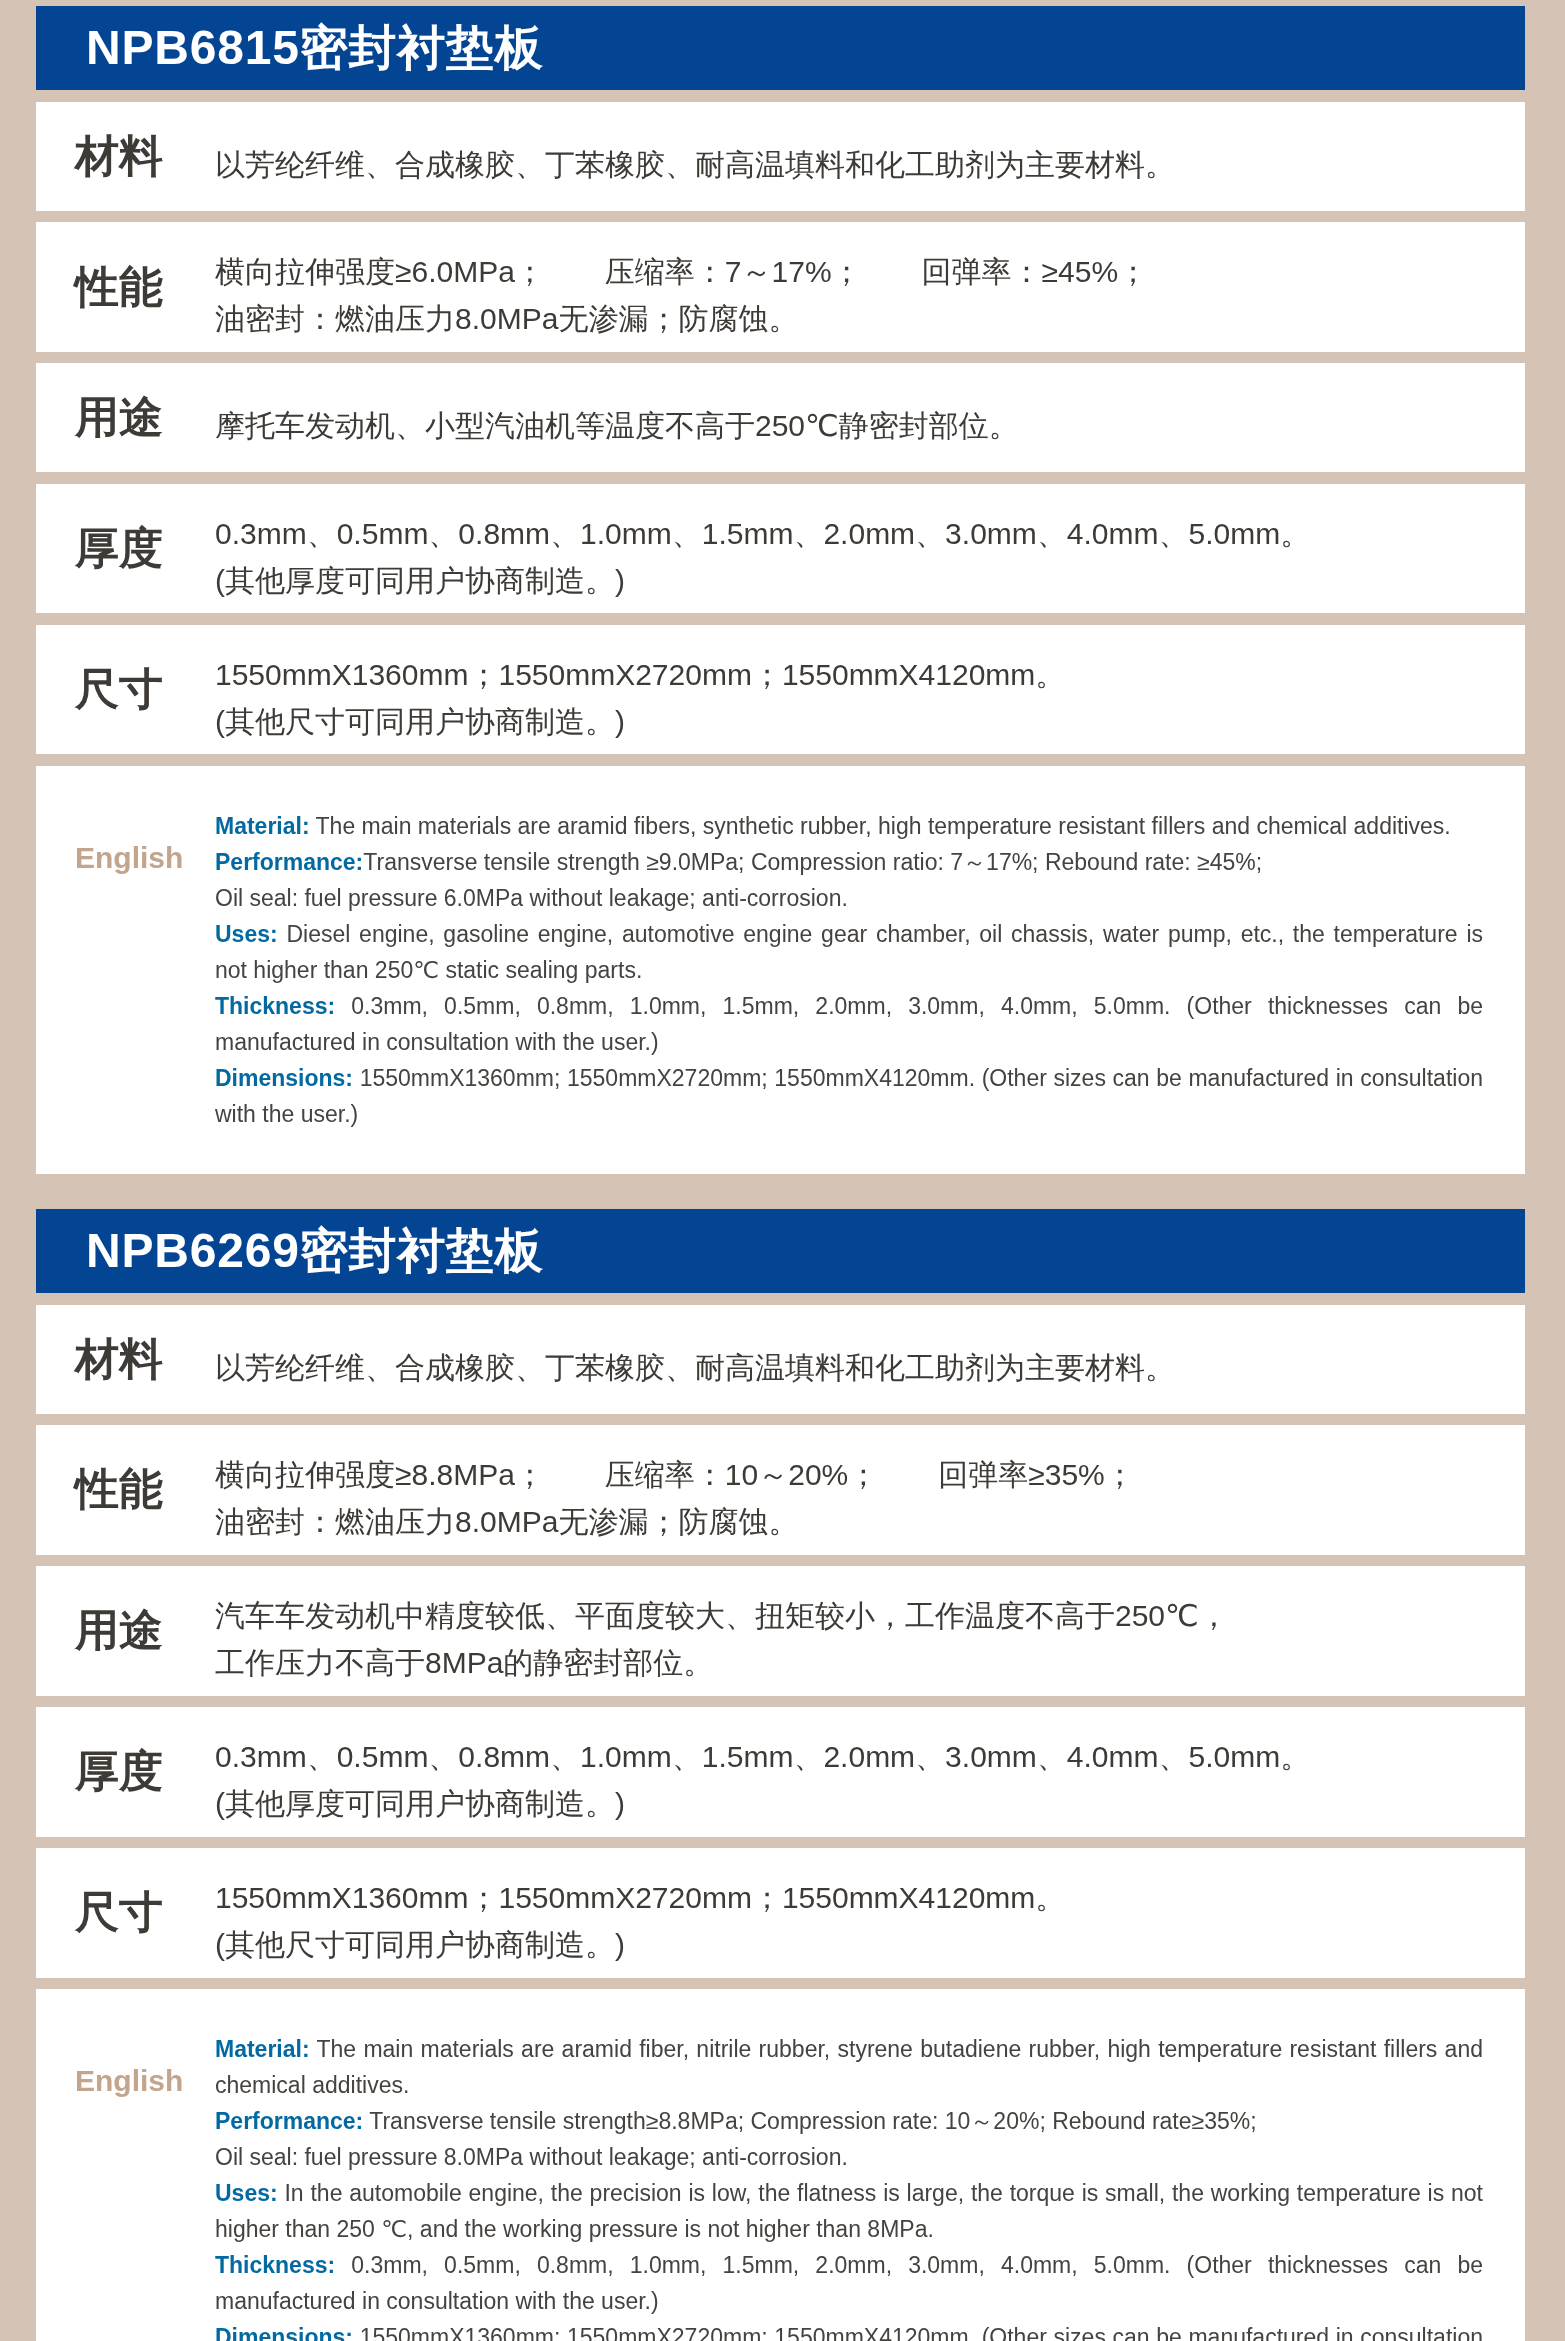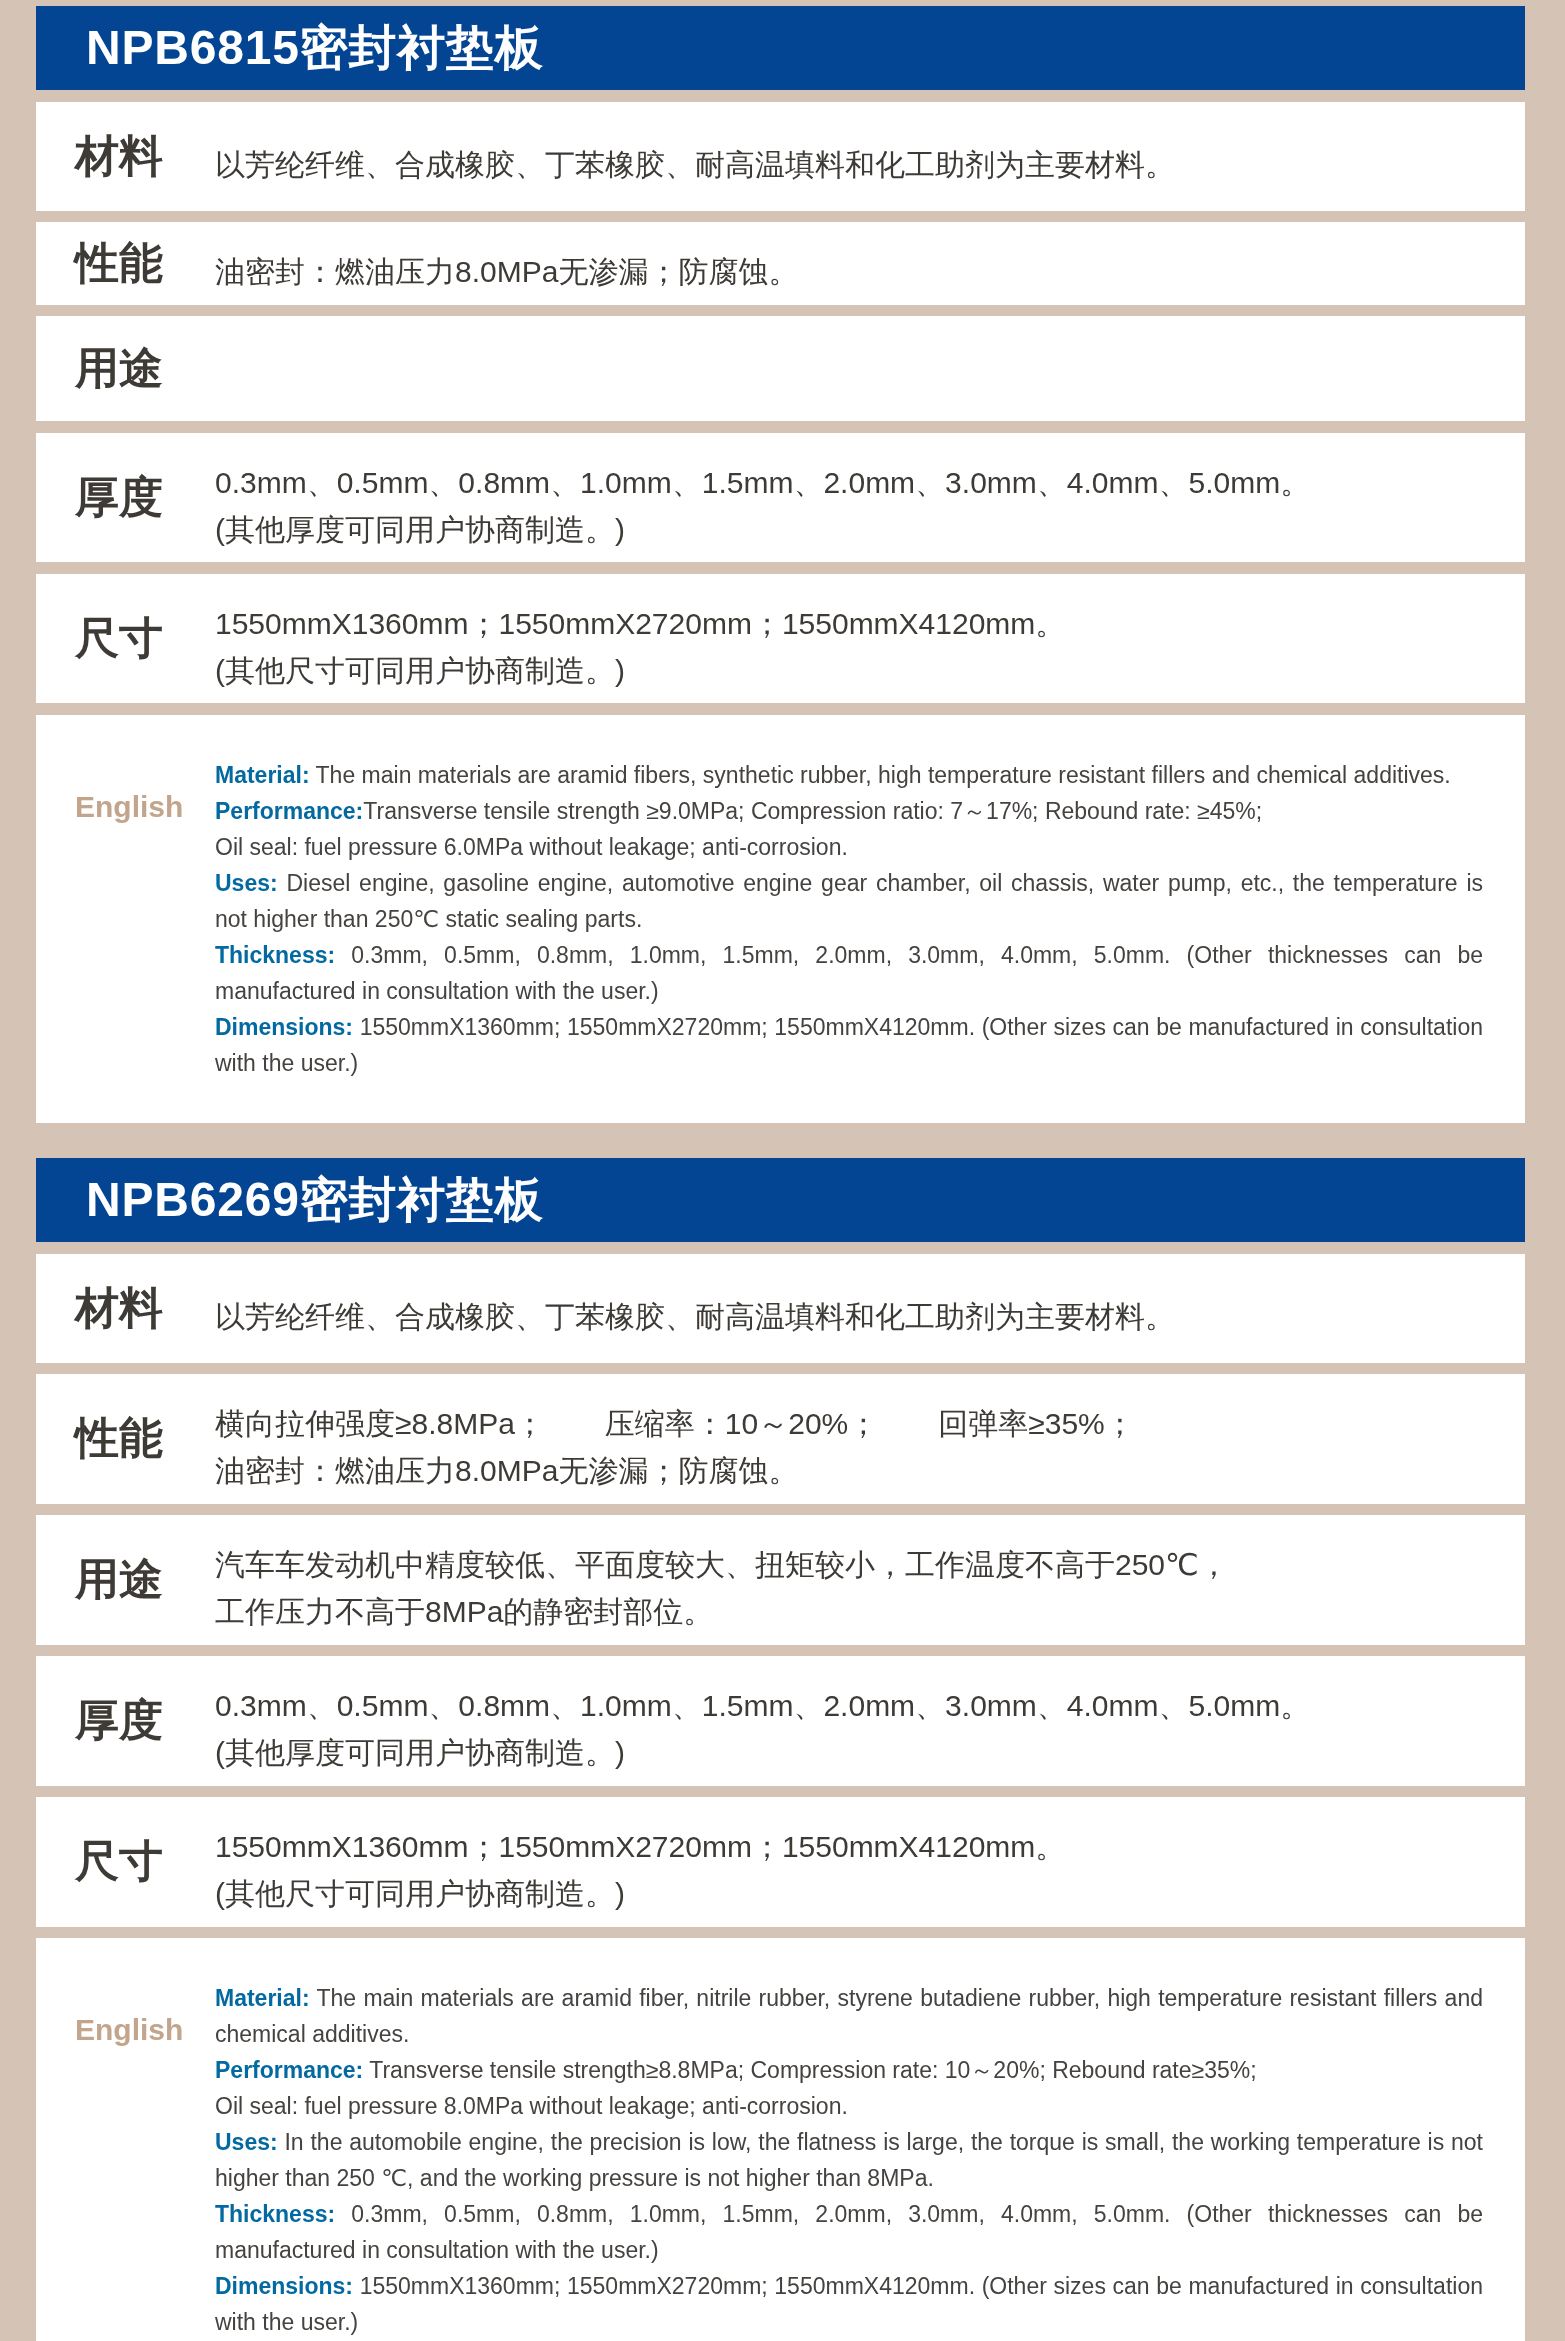--- a/index.html
+++ b/index.html
@@ -95,26 +95,30 @@
     <div class="row">
       <div class="row-label">材料</div>
       <div class="row-content">
         <p>以芳纶纤维、合成橡胶、丁苯橡胶、耐高温填料和化工助剂为主要材料。</p>
       </div>
     </div>
 
     <div class="row two-line">
       <div class="row-label">性能</div>
       <div class="row-content">
+        <p>横向拉伸强度≥6.0MPa；　　压缩率：7～17%；　　回弹率：≥45%；</p>
         <p>油密封：燃油压力8.0MPa无渗漏；防腐蚀。</p>
       </div>
     </div>
 
     <div class="row">
       <div class="row-label">用途</div>
+      <div class="row-content">
+        <p>摩托车发动机、小型汽油机等温度不高于250℃静密封部位。</p>
+      </div>
     </div>
 
     <div class="row two-line">
       <div class="row-label">厚度</div>
       <div class="row-content">
         <p>0.3mm、0.5mm、0.8mm、1.0mm、1.5mm、2.0mm、3.0mm、4.0mm、5.0mm。</p>
         <p>(其他厚度可同用户协商制造。)</p>
       </div>
     </div>
 

